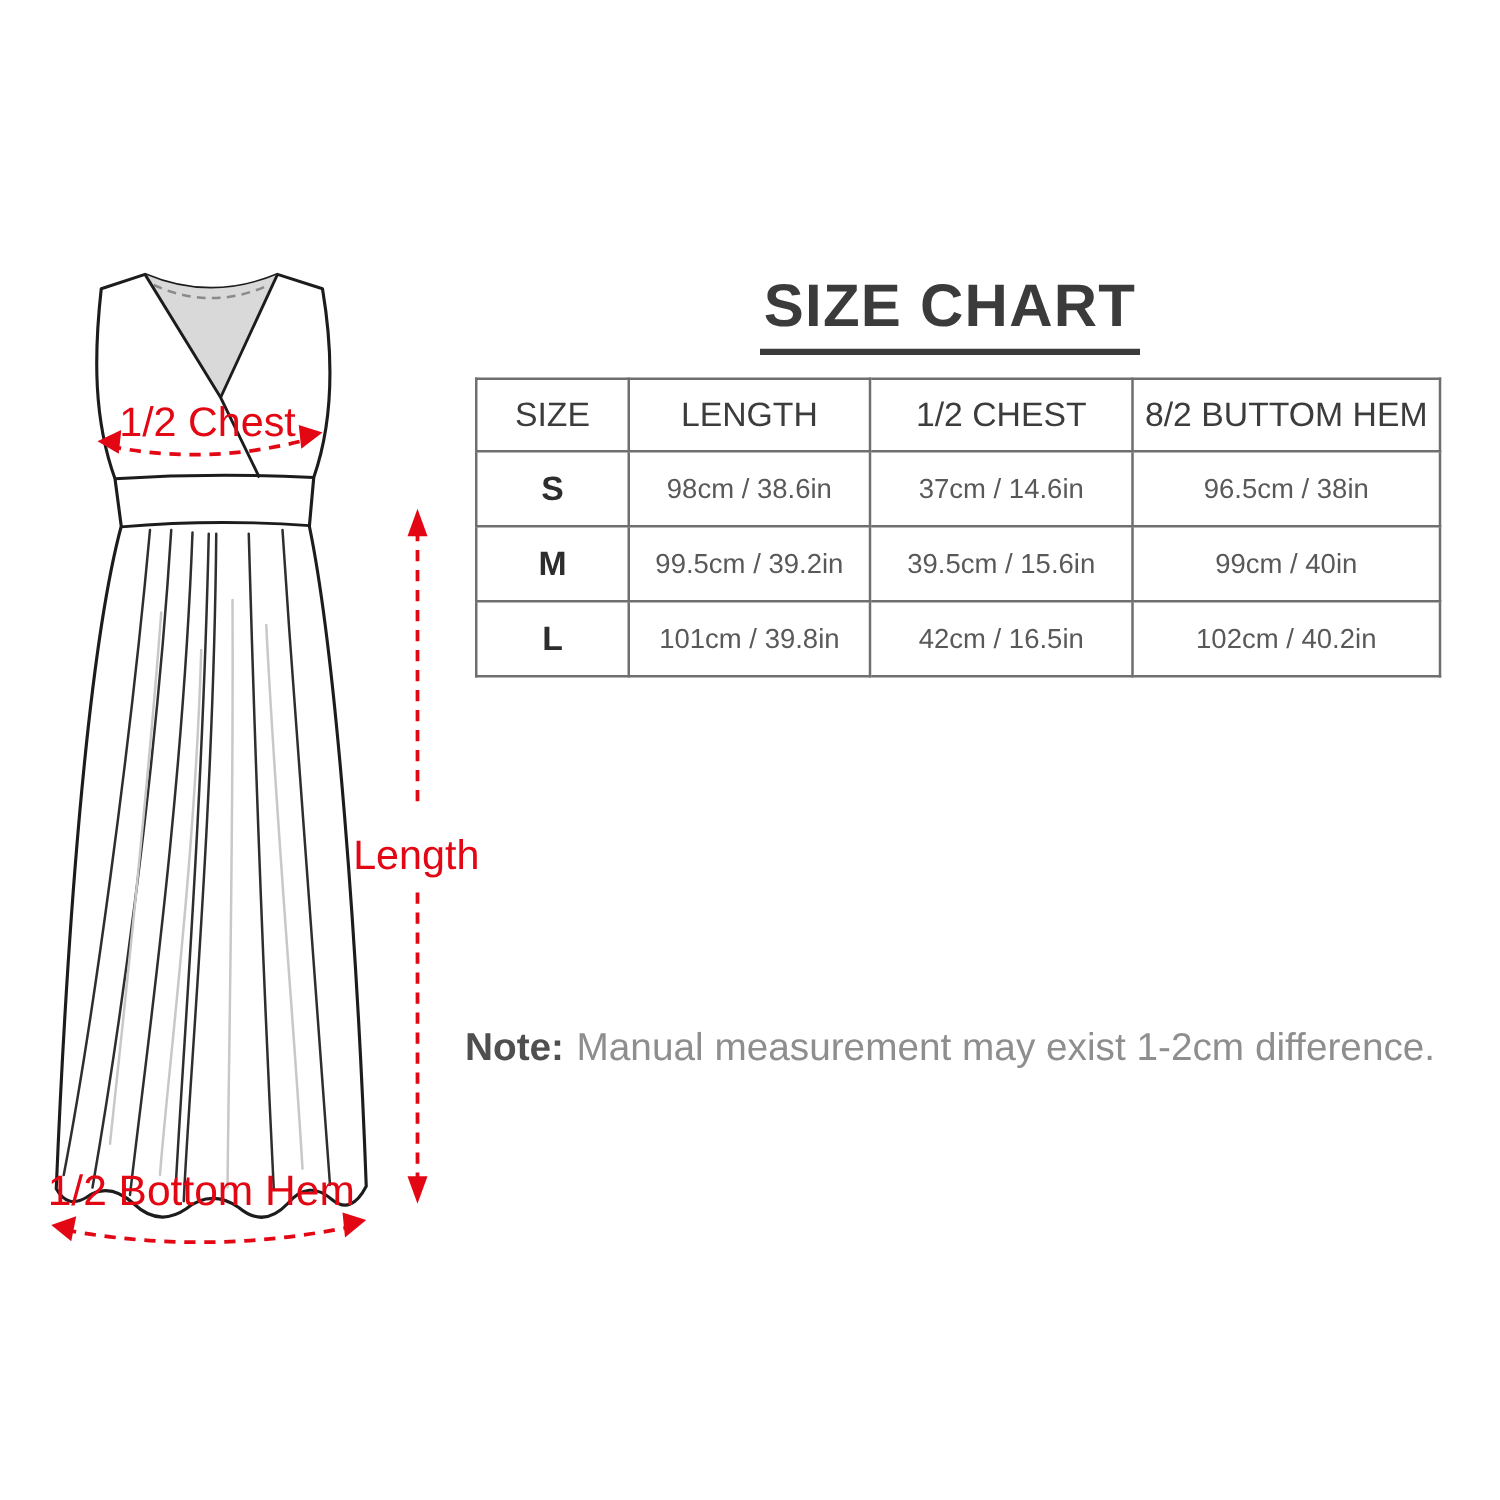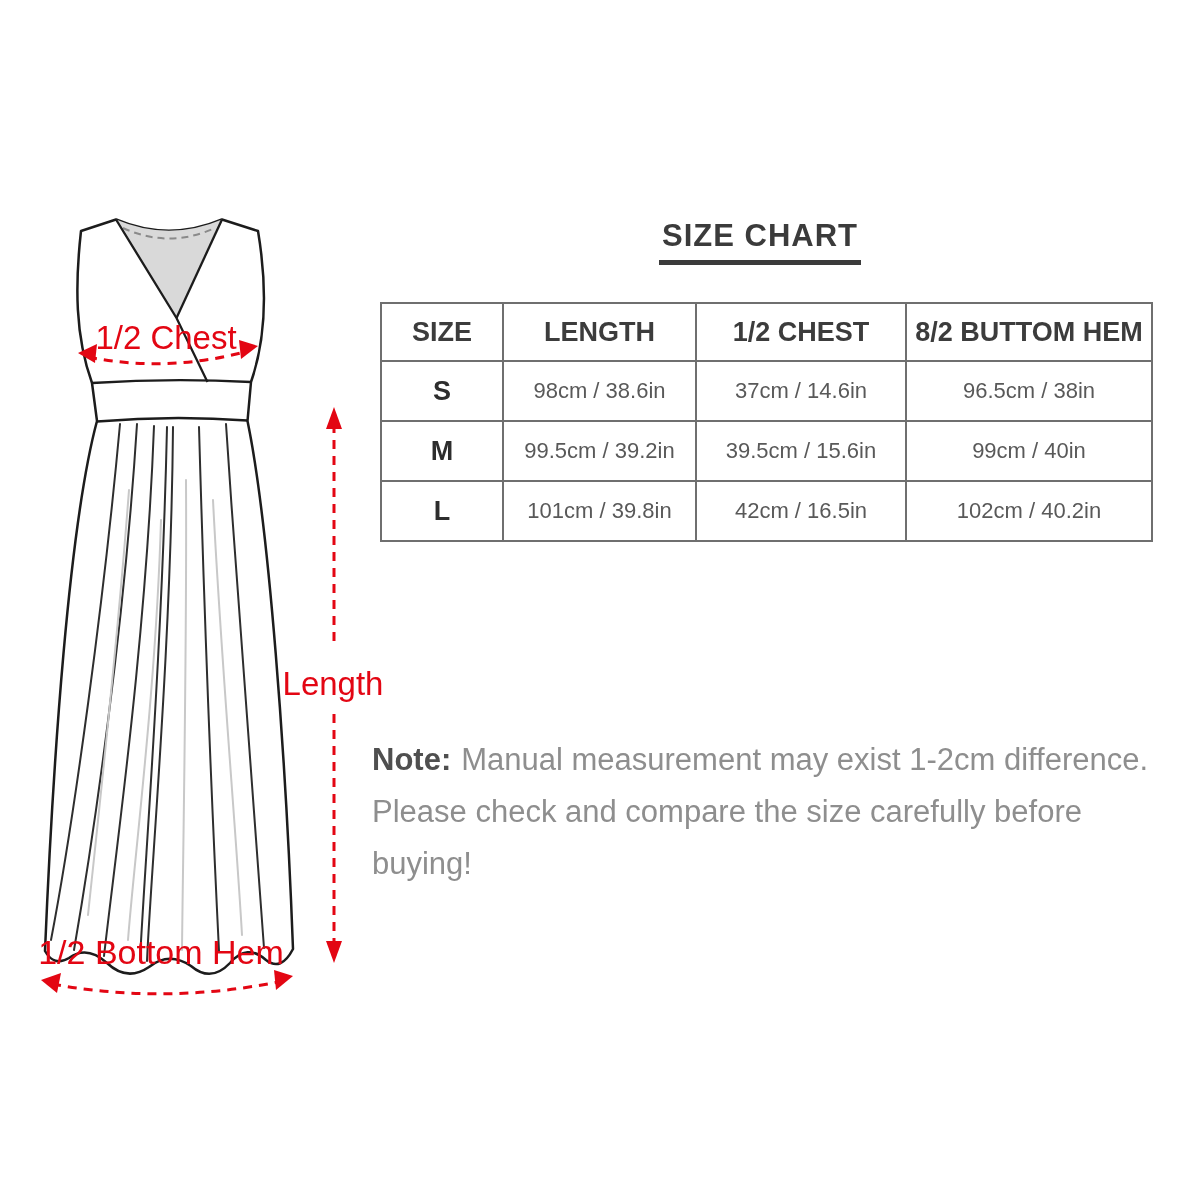--- a/index.html
+++ b/index.html
@@ -18,21 +18,21 @@
   }
   .red-label {
     font-family: "Liberation Sans", sans-serif;
     fill: #e30613;
   }
   .chart-title {
     position: absolute;
     top: 218px;
     left: 760px;
     transform: translateX(-50%);
-    font-size: 31px;
+    font-size: 48px;
     font-weight: bold;
     letter-spacing: 1px;
     color: #3b3b3b;
     border-bottom: 5px solid #3b3b3b;
     padding: 0 3px 6px 3px;
     white-space: nowrap;
   }
   table.size-table {
     position: absolute;
     left: 380px;
@@ -46,37 +46,37 @@
     border: 2px solid #6f6f6f;
     text-align: center;
     vertical-align: middle;
     padding: 0 2px;
     overflow: hidden;
     white-space: nowrap;
   }
   table.size-table th {
     height: 56px;
     font-size: 27px;
-    font-weight: bold;
+    font-weight: normal;
     color: #3c3c3c;
   }
   table.size-table td { height: 58px; }
   td.size-cell {
     font-size: 27px;
     font-weight: bold;
     color: #2d2d2d;
   }
   td.value-cell {
     font-size: 22px;
     color: #595959;
   }
   .note {
     position: absolute;
     left: 372px;
-    top: 734px;
+    top: 812px;
     width: 800px;
     font-size: 31px;
     color: #8e8e8e;
     line-height: 52px;
   }
   .note-label {
     font-weight: bold;
     color: #4f4f4f;
     margin-right: 10px;
   }
@@ -189,16 +189,15 @@
         <td class="value-cell">42cm / 16.5in</td>
         <td class="value-cell">102cm / 40.2in</td>
       </tr>
     </tbody>
   </table>
 
   <div class="note">
     <div class="note-line">
       <span class="note-label">Note:</span><span>Manual measurement may exist 1-2cm difference.</span>
     </div>
-    <div class="note-line">Please check and compare the size carefully before buying!</div>
   </div>
 
 </div>
 
 </body></html>

